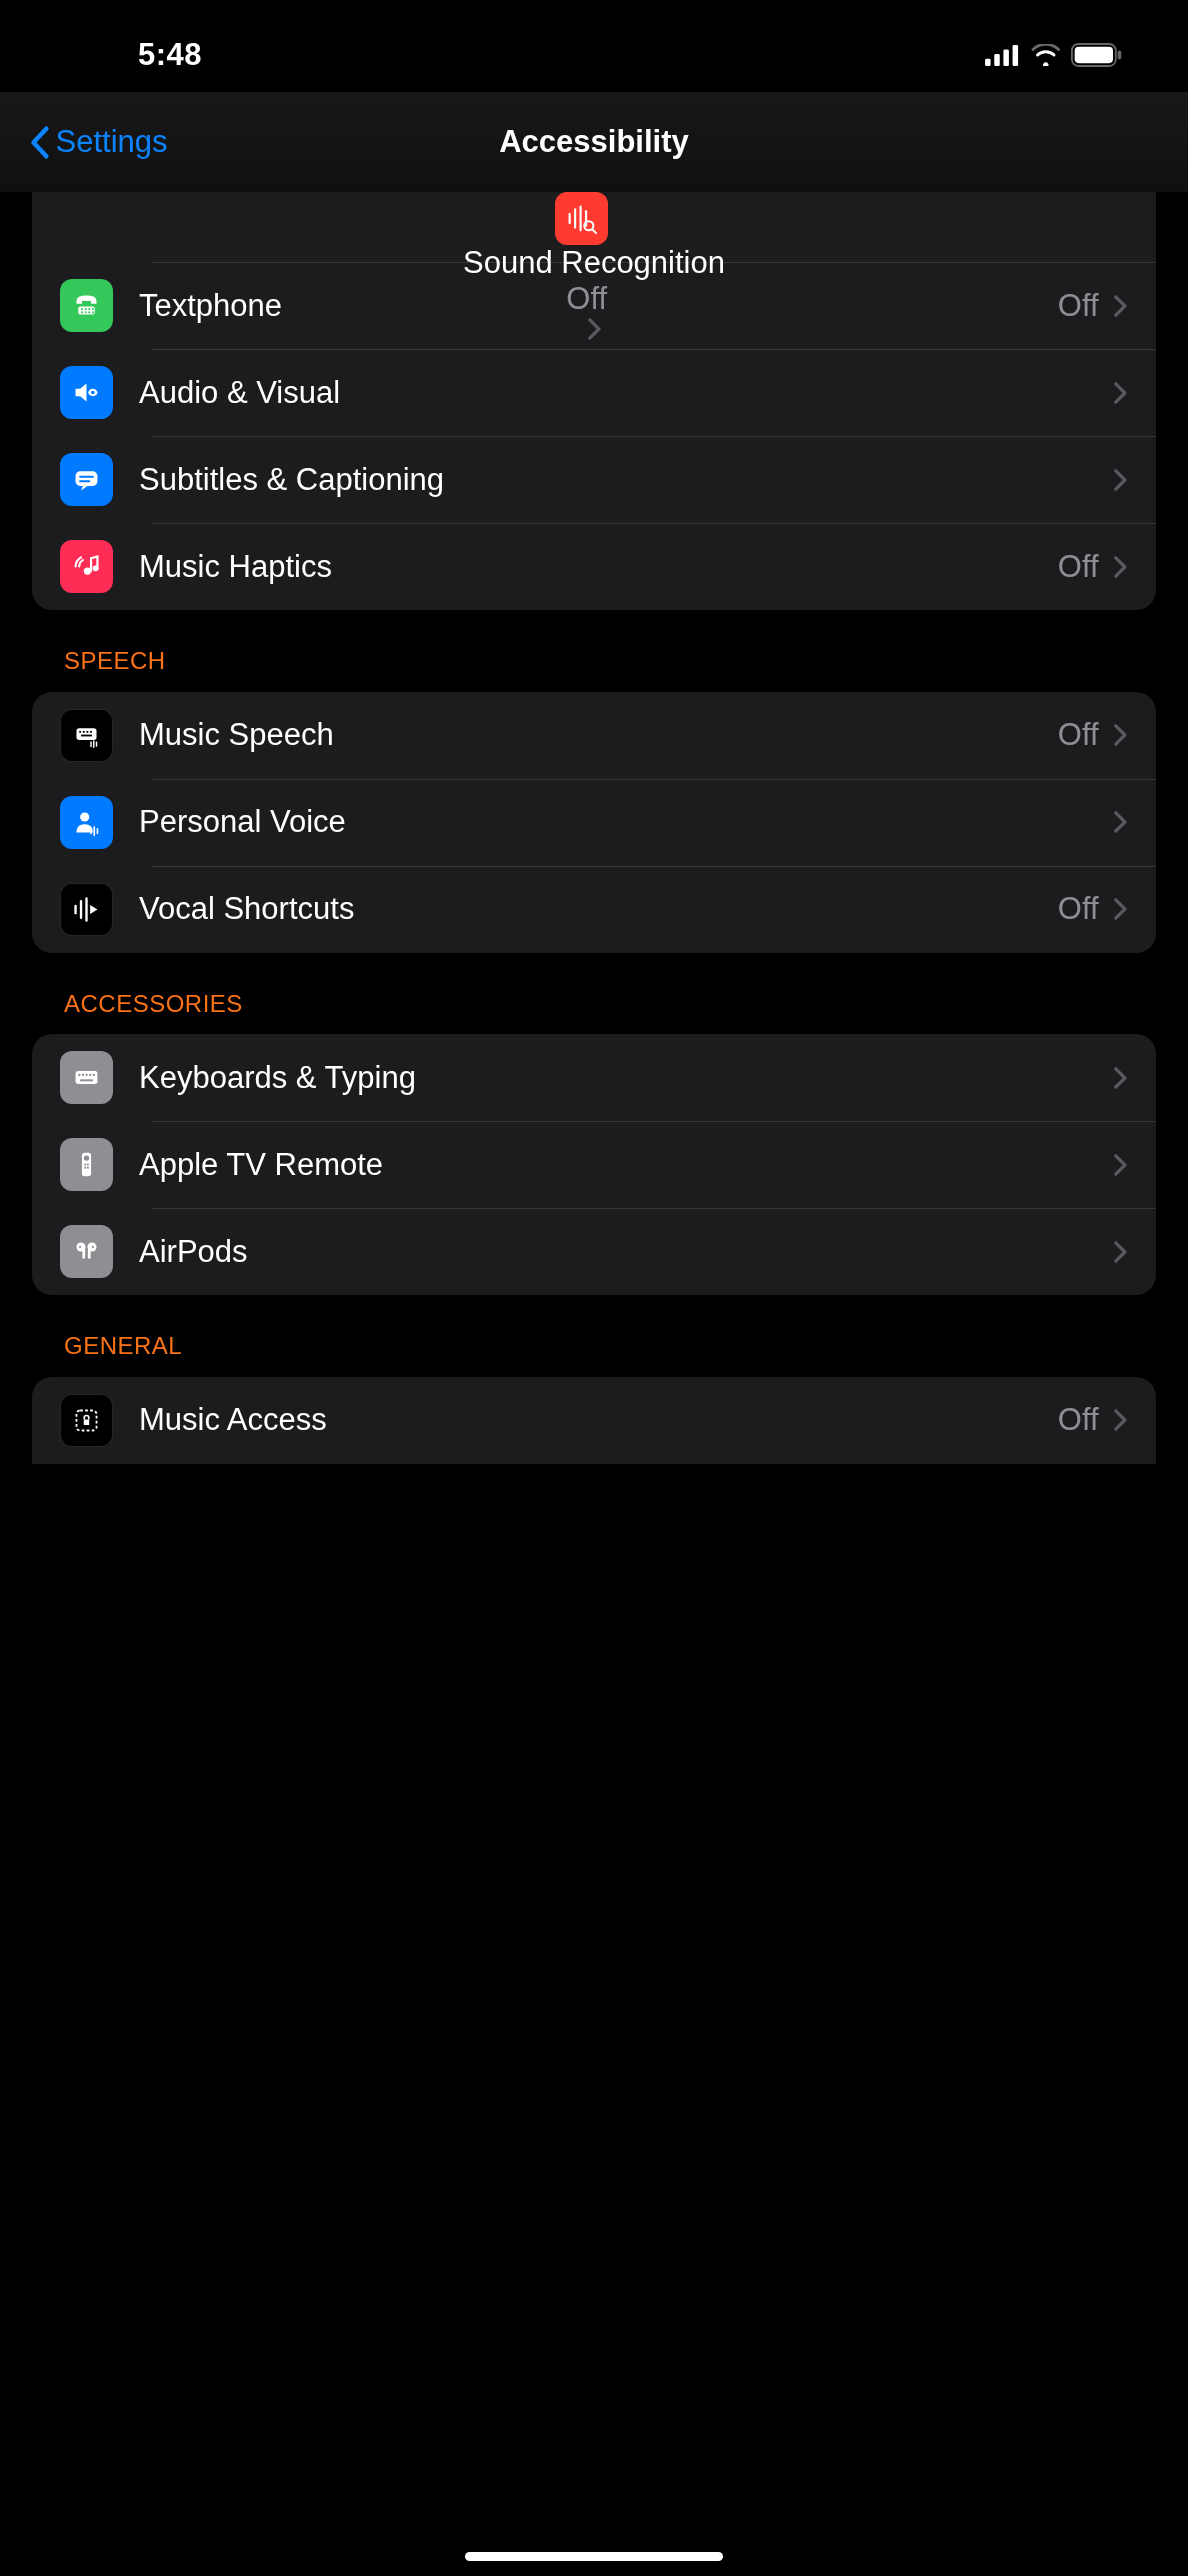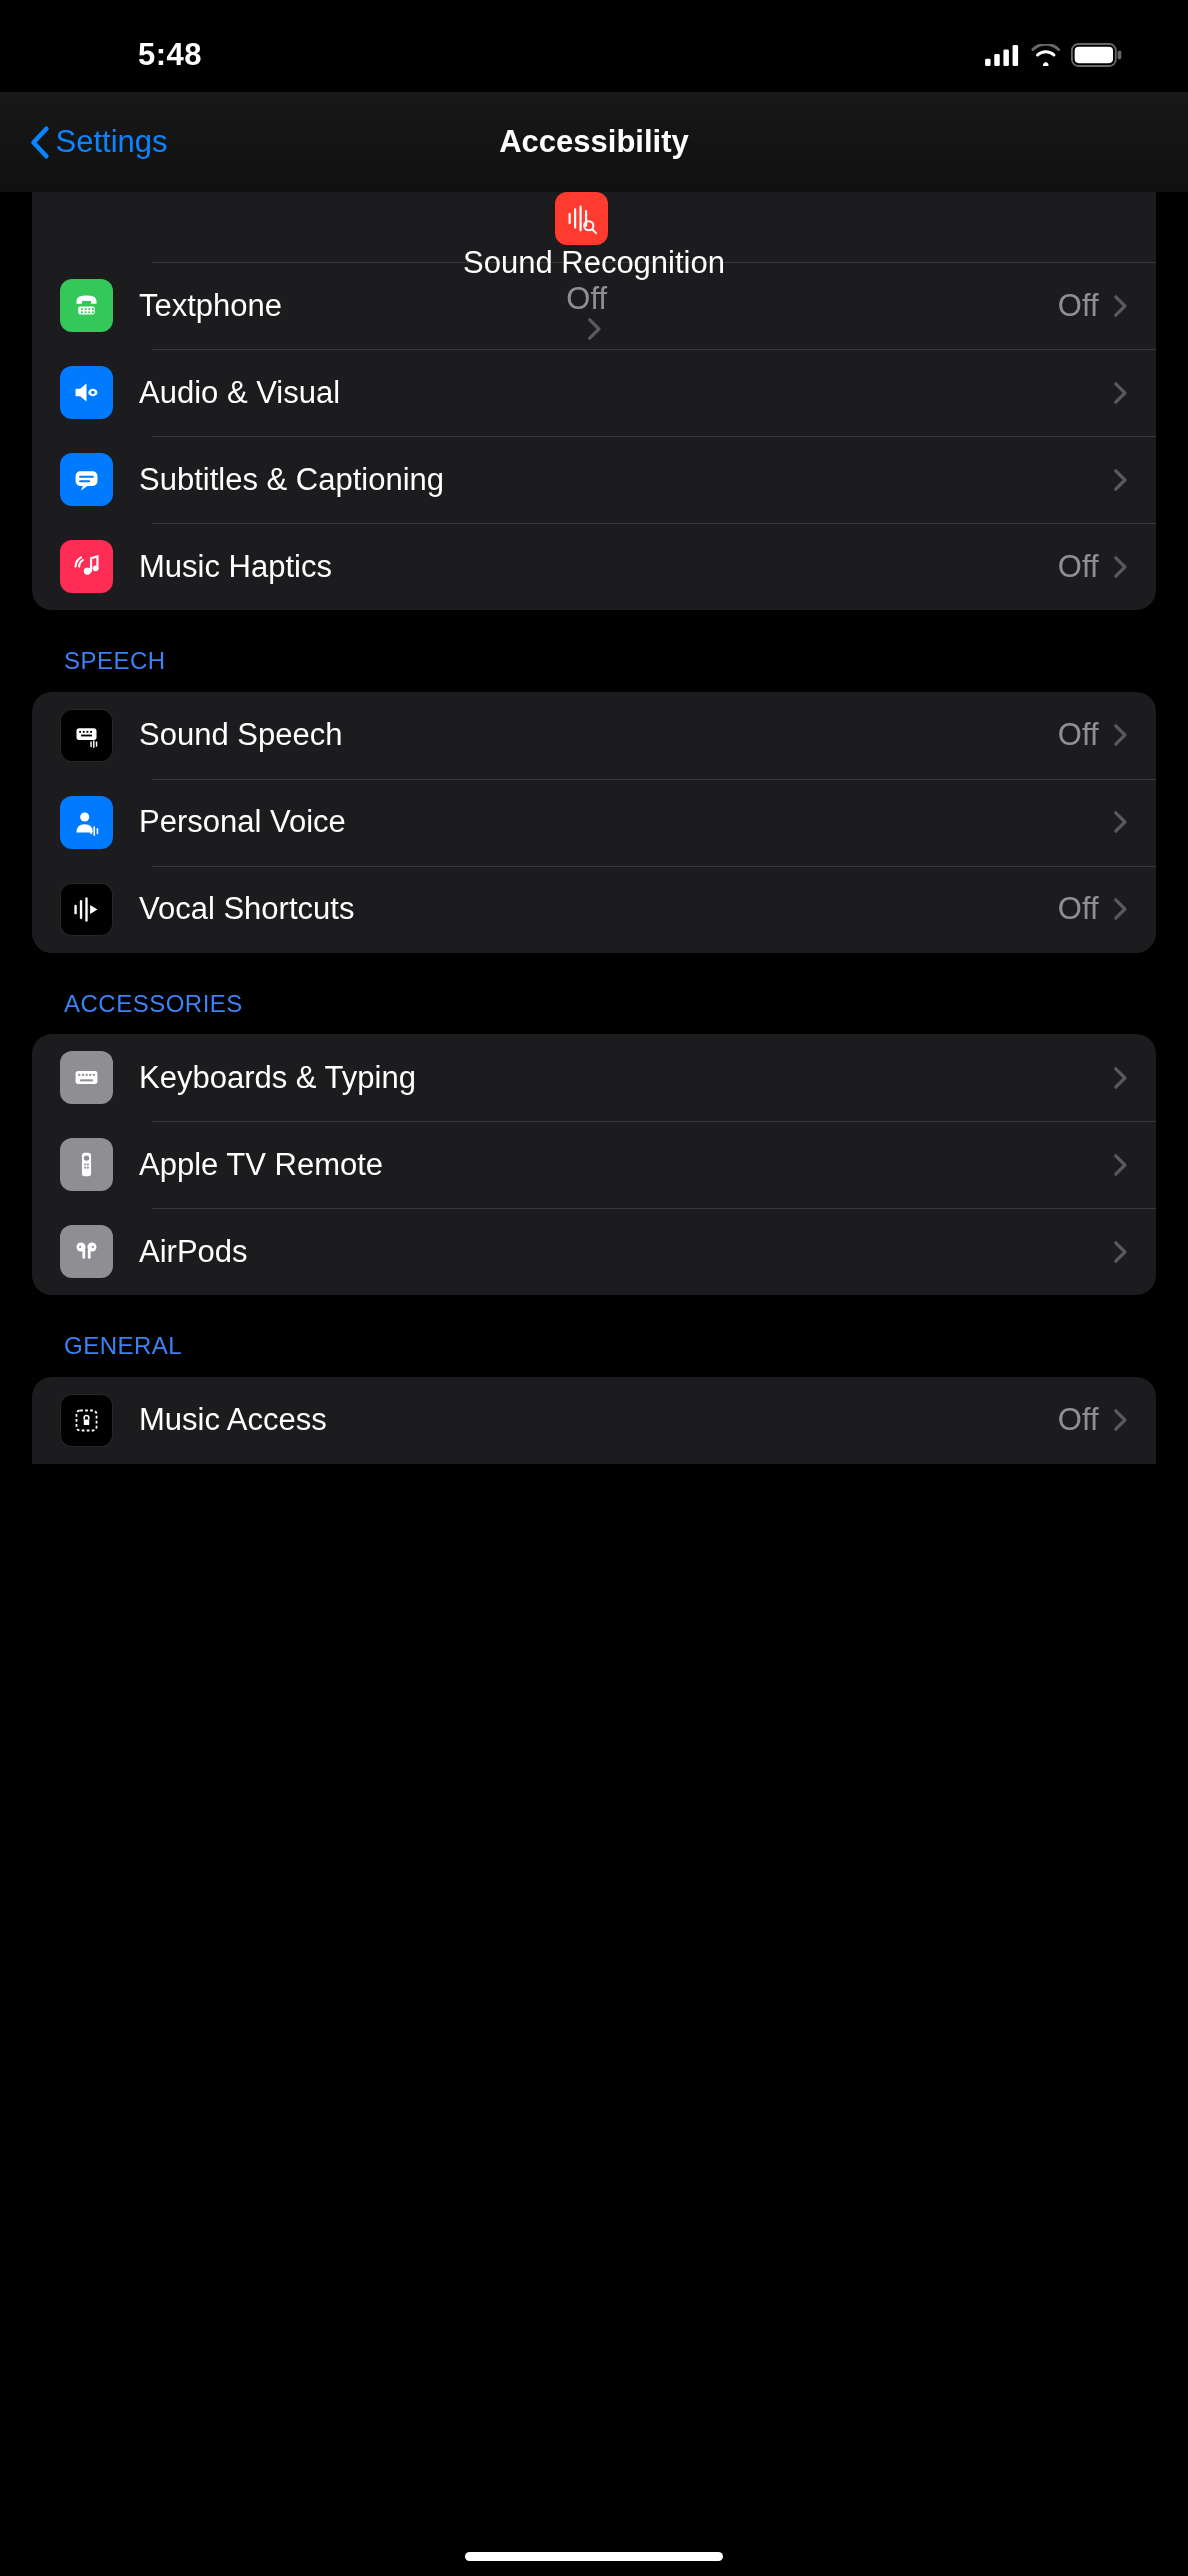--- a/index.html
+++ b/index.html
@@ -51,21 +51,21 @@
       font-size: 31px;
       gap: 5.5px;
     }
     .nav-title {
       font-size: 31px;
       font-weight: 600;
     }
 
     
     .section-header {
-      color: #3b82f6;
+      color: #f97316;
       font-size: 24px;
       text-transform: uppercase;
       padding: 37px 0 16.6px 64px;
       letter-spacing: 0.5px;
     }
     .group {
       margin: 0 32px;
       background: #1c1c1e;
       border-radius: 20px;
       overflow: hidden;
@@ -298,21 +298,21 @@
             <rect x="21" y="12" width="2" height="2"></rect>
             <rect x="11" y="16" width="12" height="2"></rect>
           </g>
         <g stroke="#fff" stroke-width="1.6" stroke-linecap="round">
           <line x1="22" y1="24" x2="22" y2="29"></line>
             <line x1="25" y1="23" x2="25" y2="30"></line>
             <line x1="28" y1="24.5" x2="28" y2="28.5"></line>
         </g>
       </svg>
     </div>
-    <span class="row-label">Sound Speech</span>
+    <span class="row-label">Music Speech</span>
     <span class="row-value">Off</span>
     <span class="chevron">
       <svg width="14.7" height="24" viewBox="0 0 16 26">
           <polyline points="3,3 13,13 3,23" fill="none" stroke="#5a5a5e" stroke-width="3.5" stroke-linecap="round" stroke-linejoin="round"></polyline>
         </svg>
     </span>
   </div>
 
   <div class="row">
     <div class="row-icon bg-blue">

